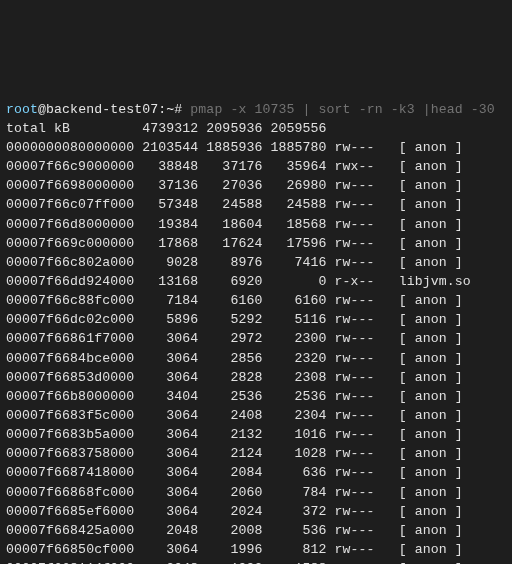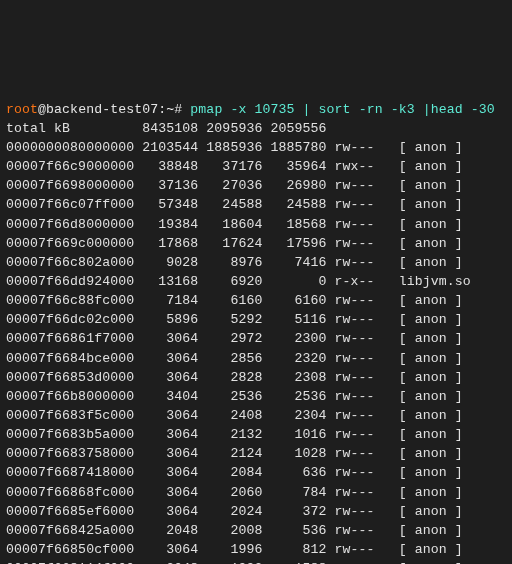--- a/index.html
+++ b/index.html
@@ -9,32 +9,32 @@
     color: #e0e0e0;
     font-family: "Menlo", "Consolas", "Liberation Mono", monospace;
     font-size: 13.2px;
     line-height: 1.45;
     white-space: pre;
     letter-spacing: 0.1px;
   }
   .term {
     padding: 4px 6px;
   }
-  .prompt-user { color: #f97316; }
+  .prompt-user { color: #7dd3fc; }
   .prompt-host { color: #e5e5e5; }
   .prompt-path { color: #ffffff; }
-  .prompt-cmd  { color: #5eead4; }
+  .prompt-cmd  { color: #737373; }
 </style>
 </head>
 <body>
 
 
 
 <div class="term"><span class="prompt-line"><span class="prompt-user">root</span>@<span class="prompt-host">backend-test07</span>:<span class="prompt-path">~</span><span>#</span> <span class="prompt-cmd">pmap -x 10735 | sort -rn -k3 |head -30</span></span>
-<span id="header-line">total kB         8435108 2095936 2059556</span>
+<span id="header-line">total kB         4739312 2095936 2059556</span>
 <span id="rows">0000000080000000 2103544 1885936 1885780 rw---   [ anon ]
 00007f66c9000000   38848   37176   35964 rwx--   [ anon ]
 00007f6698000000   37136   27036   26980 rw---   [ anon ]
 00007f66c07ff000   57348   24588   24588 rw---   [ anon ]
 00007f66d8000000   19384   18604   18568 rw---   [ anon ]
 00007f669c000000   17868   17624   17596 rw---   [ anon ]
 00007f66c802a000    9028    8976    7416 rw---   [ anon ]
 00007f66dd924000   13168    6920       0 r-x--   libjvm.so
 00007f66c88fc000    7184    6160    6160 rw---   [ anon ]
 00007f66dc02c000    5896    5292    5116 rw---   [ anon ]

